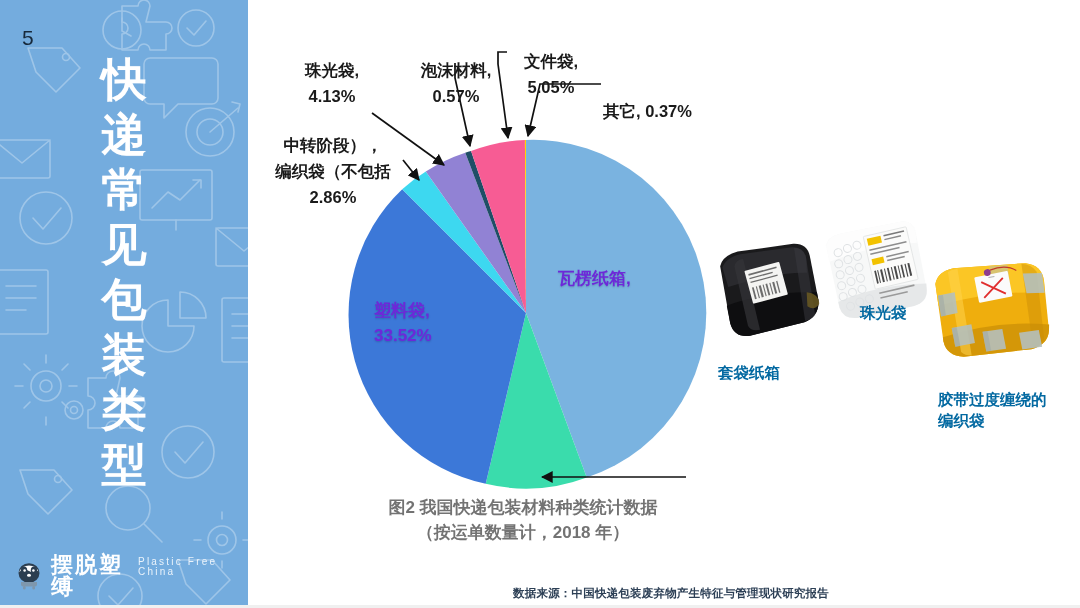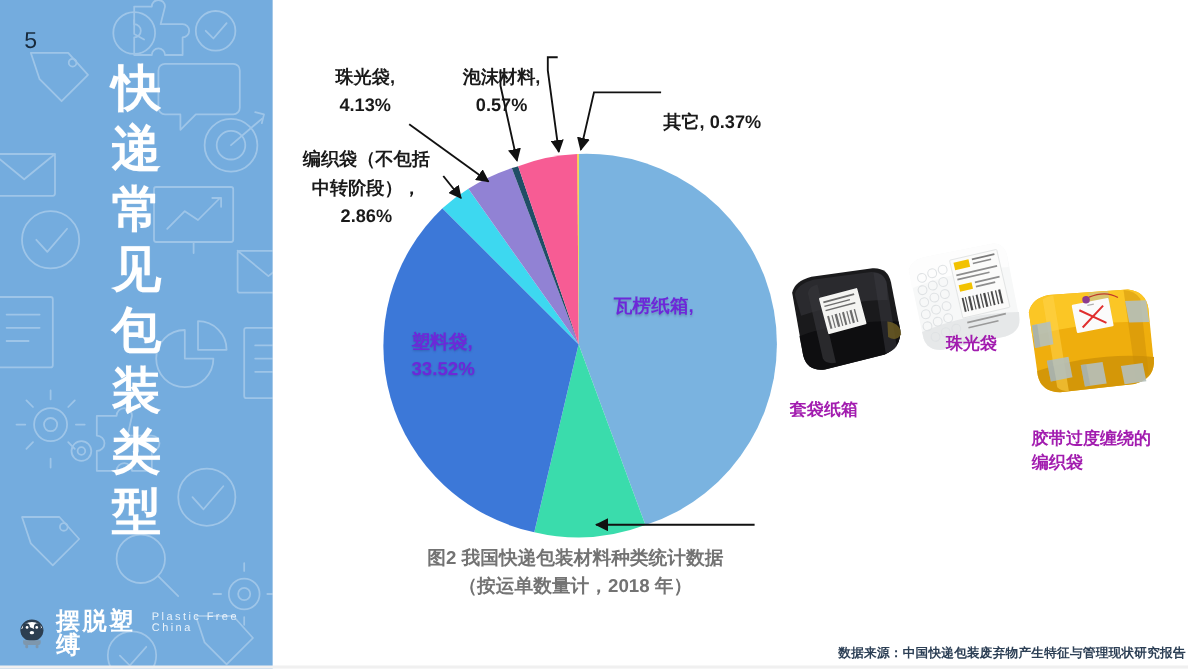--- a/index.html
+++ b/index.html
@@ -62,27 +62,27 @@
 
   #chart-caption{
     position:absolute;left:60px;top:495px;width:430px;
     text-align:center;color:#737373;font-weight:700;
     font-size:17px;line-height:25px;
   }
 
   
   .photo-item{position:absolute;}
   .photo-caption{
-    position:absolute;color:#a21caf;font-weight:700;font-size:15.5px;
+    position:absolute;color:#0369a1;font-weight:700;font-size:15.5px;
     line-height:21px;white-space:nowrap;
   }
 
   #source-bar{
     position:absolute;left:16px;right:0;bottom:0;height:30px;
-    display:flex;align-items:center;justify-content:flex-end;
+    display:flex;align-items:center;justify-content:center;
     padding-right:2px;box-sizing:border-box;
   }
   #source-text{
     color:#2c3f55;font-size:11.5px;font-weight:700;letter-spacing:.2px;
   }
   #bottom-rule{
     position:absolute;left:0;right:0;bottom:0;height:3px;background:#f0f0f0;
   }
 </style>
 </head>
@@ -292,28 +292,32 @@
       <div class="callout" style="left:18px;top:57px;width:132px;">
         <div>珠光袋,</div>
         <div>4.13%</div>
       </div>
 
       <div class="callout" style="left:145px;top:57px;width:126px;">
         <div>泡沫材料,</div>
         <div>0.57%</div>
       </div>
 
+      <div class="callout" style="left:248px;top:48px;width:110px;">
+        <div>文件袋,</div>
+        <div>5.05%</div>
+      </div>
 
       <div class="callout" style="left:355px;top:98px;width:150px;text-align:left;">
         <div>其它, 0.37%</div>
       </div>
 
       <div class="callout" style="left:-10px;top:132px;width:190px;">
+        <div>中转阶段），</div>
         <div>编织袋（不包括</div>
-        <div>中转阶段），</div>
         <div>2.86%</div>
       </div>
 
     </div>
 
     <div id="chart-caption">
       <div>图2 我国快递包装材料种类统计数据</div>
       <div>（按运单数量计，2018 年）</div>
     </div>
 

